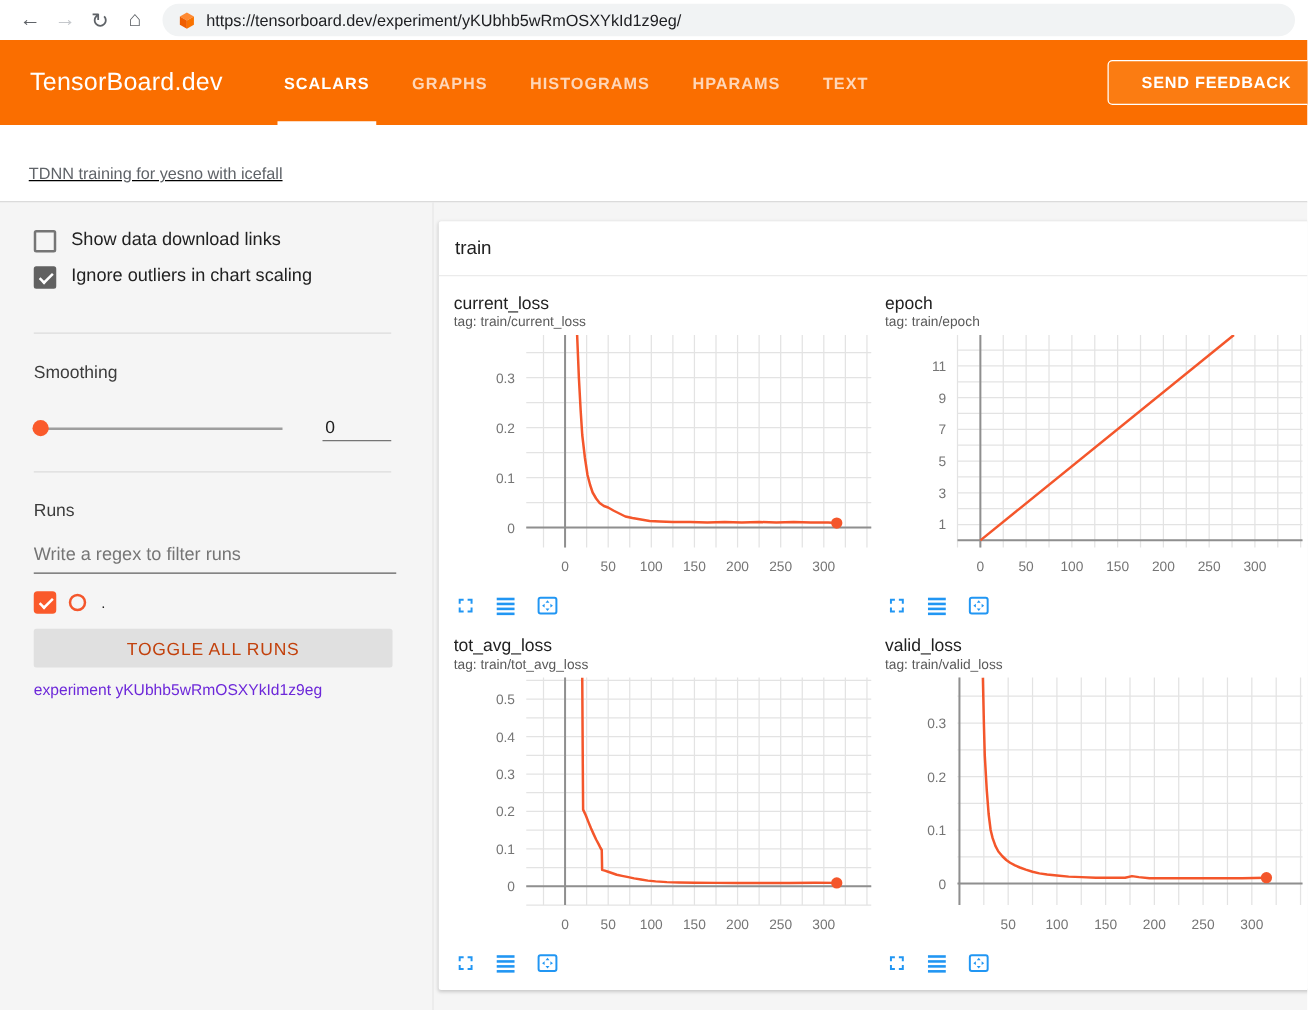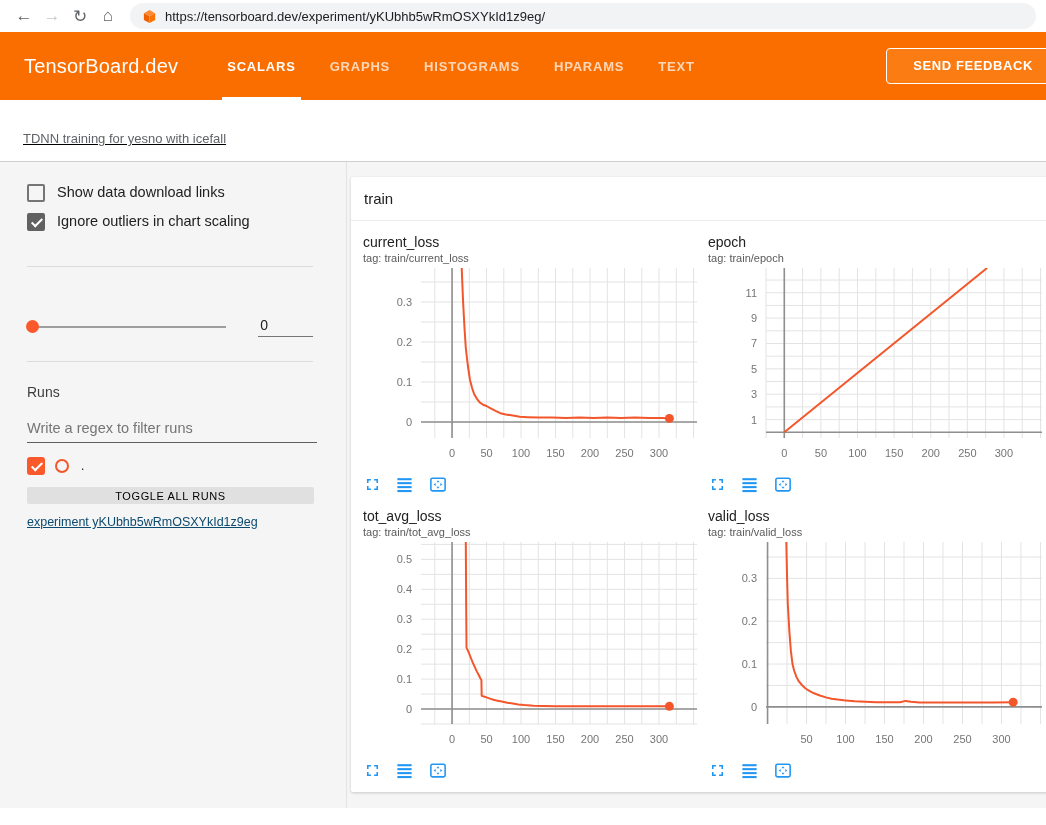--- a/index.html
+++ b/index.html
@@ -62,23 +62,23 @@
     border-bottom:1px solid #757575; padding:0 2px 3px 2px; }
   .axis-btns { display:flex; align-items:center; margin-top:15px; }
   .axis-btn { font-size:12px; letter-spacing:.6px; color:#757575; padding:9px 14px; border-radius:2px; cursor:pointer; }
   .axis-btn.selected { background:#6b6b6b; color:#fff; padding:9px 16px; margin-right:6px; }
   .regex-input { width:290px; margin-top:16px; border:none; outline:none; background:transparent;
     border-bottom:1px solid #5f5f5f; font-size:14.5px; color:#212121; padding:4px 0 6px; border-radius:0; }
   .regex-input::placeholder { color:#757575; }
   .run-row { display:flex; align-items:center; margin-top:14px; }
   .run-circle { width:14px; height:14px; border:2px solid #f4562b; border-radius:50%; margin-left:10px; flex-shrink:0; }
   .run-name { margin-left:12px; font-size:12px; color:#212121; }
-  .toggle-btn { margin-top:12px; width:287px; height:17px; background:#e0e0e0; border:none; border-radius:2px;
-    font-size:11px; letter-spacing:.6px; color:#000000; cursor:pointer; font-family:inherit; }
-  .experiment-name { margin-top:11px; font-size:12.5px; color:#0c4a6e;text-decoration:underline; }
+  .toggle-btn { margin-top:12px; width:287px; height:31px; background:#e0e0e0; border:none; border-radius:2px;
+    font-size:14px; letter-spacing:.6px; color:#c2410c; cursor:pointer; font-family:inherit; }
+  .experiment-name { margin-top:11px; font-size:12.5px; color:#6d28d9; }
 
   
   .search-row { display:flex; align-items:center; height:36px; border-bottom:1px solid #a9a9a9; padding-left:6px; }
   .search-input { flex:1; border:none; outline:none; background:transparent; font-size:15px; color:#212121; margin-left:7px; }
   .search-input::placeholder { color:#757575; }
   .card { margin:15px 0 0 4px; width:712px; background:#fff; border-radius:2px;
     box-shadow:0 1px 3px rgba(0,0,0,.18); }
   .card-header { height:44px; display:flex; align-items:center; padding-left:13px;
     border-bottom:1px solid #ebebeb; cursor:pointer; }
   .card-header-label { font-size:15px; color:#212121; }
@@ -156,20 +156,21 @@
         <div class="cb"></div>
         <span class="cb-label">Show data download links</span>
       </div>
       <div class="cb-row">
         <div class="cb checked"></div>
         <span class="cb-label">Ignore outliers in chart scaling</span>
       </div>
     </div>
 
     <div class="side-section">
+      <div class="section-label">Smoothing</div>
       <div class="slider-row">
         <div class="slider">
           <div class="slider-thumb"></div>
         </div>
         <div class="slider-value">0</div>
       </div>
     </div>
 
 
     <div class="side-section">

